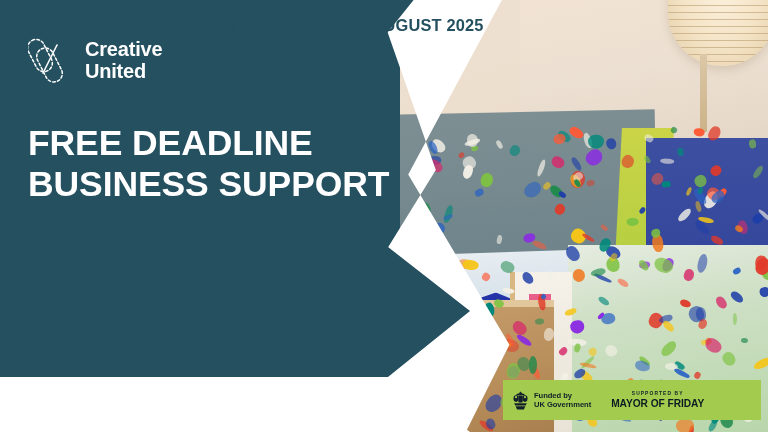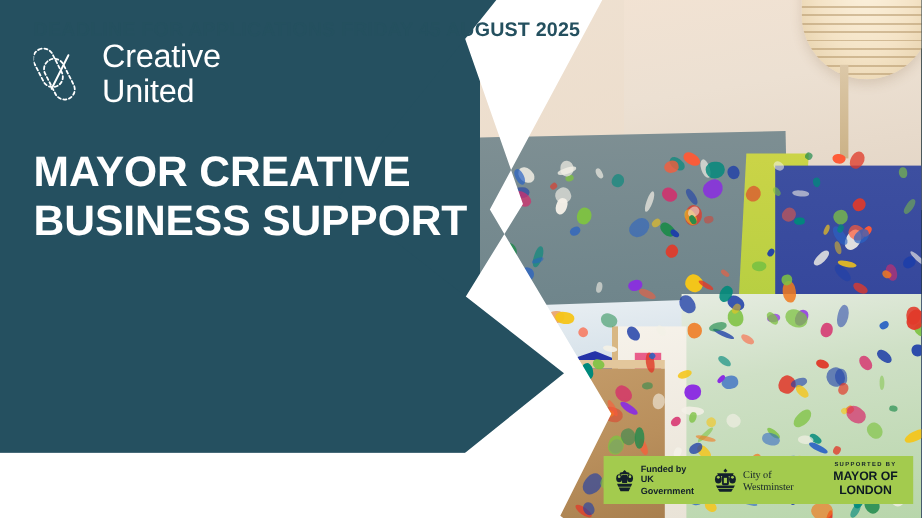--- a/index.html
+++ b/index.html
@@ -192,22 +192,22 @@
   .logo {
     position: absolute;
     left: 28px; top: 33px;
     display: flex;
     align-items: center;
     gap: 11px;
   }
   .logo-mark { width: 46px; height: 56px; display: block; }
   .logo-words {
     color: #ffffff;
-    font-size: 27px;
-    font-weight: 400;
+    font-size: 20px;
+    font-weight: 700;
     line-height: 1.08;
     letter-spacing: -0.2px;
     white-space: pre-line;
   }
 
   
   .headline {
     position: absolute;
     left: 28px; top: 123px;
     width: 400px;
@@ -600,21 +600,21 @@
             <rect x="3.5" y="5.5" width="17" height="34" rx="8.5" transform="rotate(-27 12 22.5)"></rect>
             <rect x="13" y="14" width="17" height="36" rx="8.5" transform="rotate(-27 21.5 32)"></rect>
           </g>
           <path d="M29 12 L15 40" stroke="#ffffff" stroke-width="1.6" stroke-linecap="round"></path>
         </svg>
       </span>
       <span class="logo-words">Creative
 United</span>
     </div>
 
-    <div class="headline">MAYOR CREATIVE
+    <div class="headline">FREE DEADLINE
 BUSINESS SUPPORT</div>
 
 
   </div>
 
 
   <div class="deadline-bar"></div>
   <div class="deadline-text" style="z-index:10;">DEADLINE FOR APPLICATIONS FRIDAY 45 AUGUST 2025</div>
 
   <div class="funders">
@@ -632,41 +632,21 @@
             <path d="M3.6 15.2h9.8l-1.5 3.2H5.1z"></path>
             <circle cx="4" cy="6.2" r="1.1" fill="#a3cb4e"></circle>
             <circle cx="13" cy="6.2" r="1.1" fill="#a3cb4e"></circle>
           </g>
         </svg>
       </span>
       <span class="funder-label">Funded by
 UK Government</span>
     </div>
 
-    <div class="funder" style="margin-left:17px;">
-      <span>
-        <svg class="funder-crest" width="19" height="20" viewBox="0 0 19 20" xmlns="http://www.w3.org/2000/svg" aria-hidden="true">
-          <g fill="#13202b">
-            <path d="M9.5 0.4 L11.2 2.4 L9.5 3.8 L7.8 2.4 Z"></path>
-            <path d="M2.6 4.4h13.8l-.9 2.2H3.5z"></path>
-            <ellipse cx="3.6" cy="9.4" rx="2.8" ry="3.6"></ellipse>
-            <ellipse cx="15.4" cy="9.4" rx="2.8" ry="3.6"></ellipse>
-            <rect x="6.6" y="6.4" width="5.8" height="8" rx="1.2"></rect>
-            <path d="M1.6 14.6h15.8l-1.2 2.3H2.8z"></path>
-            <path d="M3.2 17.6h12.6l-1.4 2.1H4.6z"></path>
-            <circle cx="3.6" cy="7.8" r="1.2" fill="#a3cb4e"></circle>
-            <circle cx="15.4" cy="7.8" r="1.2" fill="#a3cb4e"></circle>
-            <rect x="8.2" y="8.2" width="2.6" height="4.4" fill="#a3cb4e"></rect>
-          </g>
-        </svg>
-      </span>
-      <span class="funder-label serif">City of
-Westminster</span>
-    </div>
 
     <div class="funder-mayor">
       <span class="mayor-sup">SUPPORTED BY</span>
-      <span class="mayor-name">MAYOR OF LONDON</span>
+      <span class="mayor-name">MAYOR OF FRIDAY</span>
     </div>
 
   </div>
 
 </div>
 
 </body></html>

